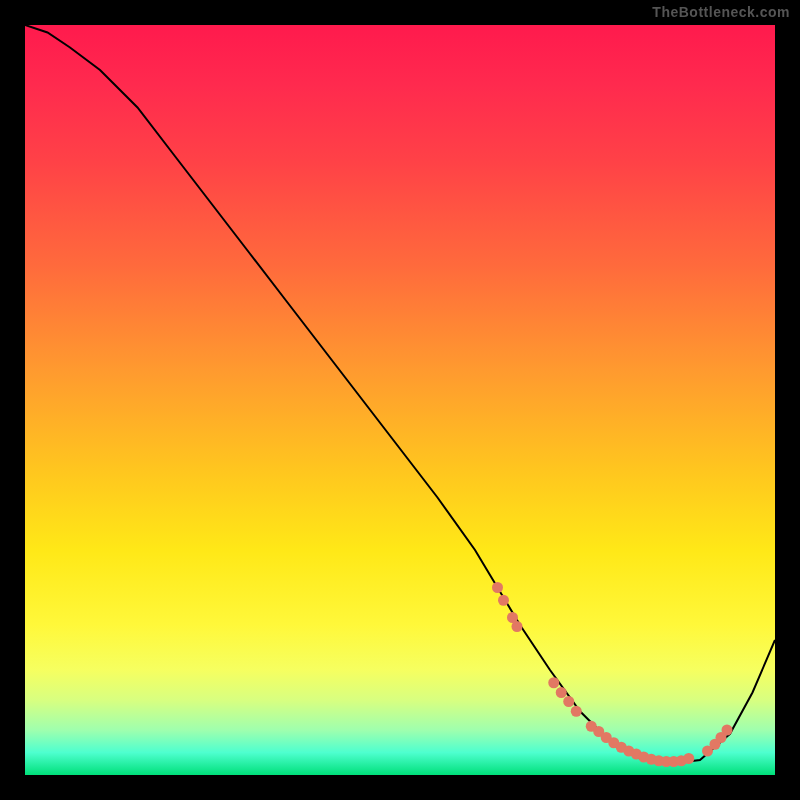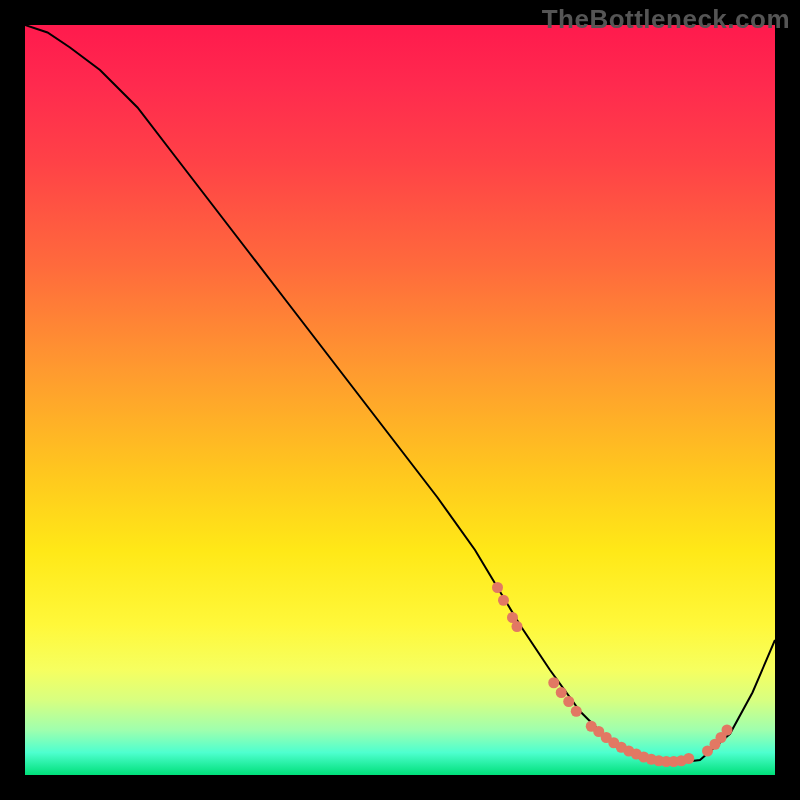--- a/index.html
+++ b/index.html
@@ -8,21 +8,21 @@
     width: 800px;
     height: 800px;
     background: #000;
     position: relative;
   }
   .watermark {
     position: absolute;
     top: 4px;
     right: 10px;
     color: #555;
-    font-size: 26px;
+    font-size: 14px;
     font-weight: bold;
     letter-spacing: 0.5px;
     z-index: 10;
   }
   .plot {
     position: absolute;
     left: 25px;
     top: 25px;
     width: 750px;
     height: 750px;

